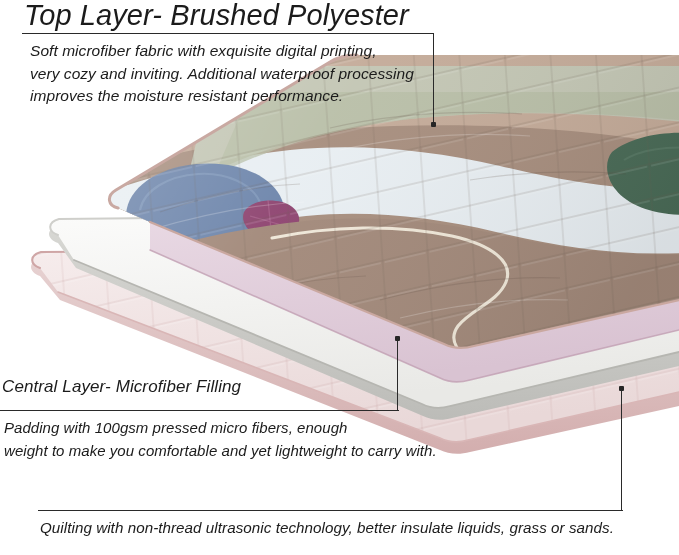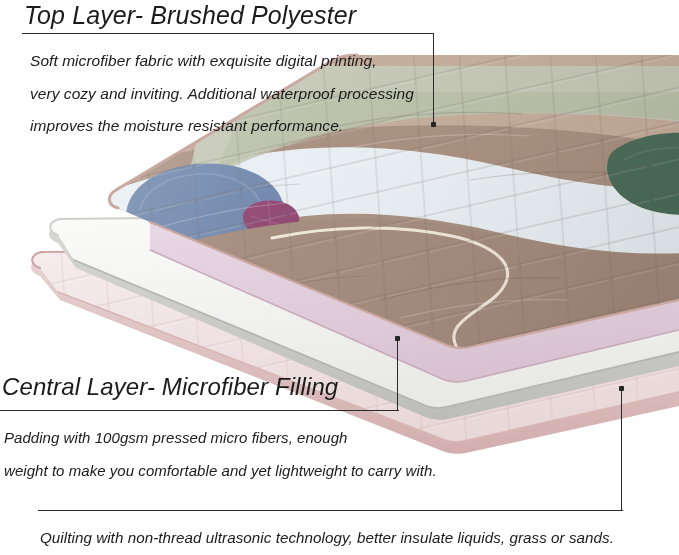--- a/index.html
+++ b/index.html
@@ -26,36 +26,36 @@
   .callout .rule{
     position:absolute;
     height:0;
     border-top:1.3px solid #2a2a2a;
   }
   .callout .body{
     font-style:italic;
     white-space:nowrap;
     letter-spacing:.05px;
   }
-  .callout .body div{display:block;margin-top:10px;}
+  .callout .body div{display:block;}
 
   
   .leader{position:absolute;background:#2a2a2a;}
   .leader-v{width:1.3px;}
   .dot{position:absolute;width:5px;height:5px;background:#262626;border-radius:1px;}
 
   
   #c-top{left:0;top:0;width:679px;height:140px;}
-  #c-top .title{position:absolute;left:24px;top:0px;font-size:25px;line-height:30px;}
+  #c-top .title{position:absolute;left:24px;top:0px;font-size:29px;line-height:30px;}
   #c-top .rule{left:22px;top:33px;width:412px;}
   #c-top .body{position:absolute;left:30px;top:40px;font-size:15.5px;line-height:22.6px;}
 
   
   #c-mid{left:0;top:372px;width:679px;height:90px;}
-  #c-mid .title{position:absolute;left:2px;top:0px;font-size:24px;line-height:30px;}
+  #c-mid .title{position:absolute;left:2px;top:0px;font-size:17px;line-height:30px;}
   #c-mid .rule{left:0px;top:38px;width:399px;}
   #c-mid .body{position:absolute;left:4px;top:45px;font-size:15px;line-height:22.6px;}
 
   
   #c-bot{left:0;top:472px;width:679px;height:83px;}
   #c-bot .title{position:absolute;left:40px;top:0px;font-size:25px;line-height:30px;}
   #c-bot .rule{left:38px;top:38px;width:585px;}
   #c-bot .body{position:absolute;left:40px;top:45px;font-size:15.2px;line-height:22.4px;}
 </style>
 </head>

